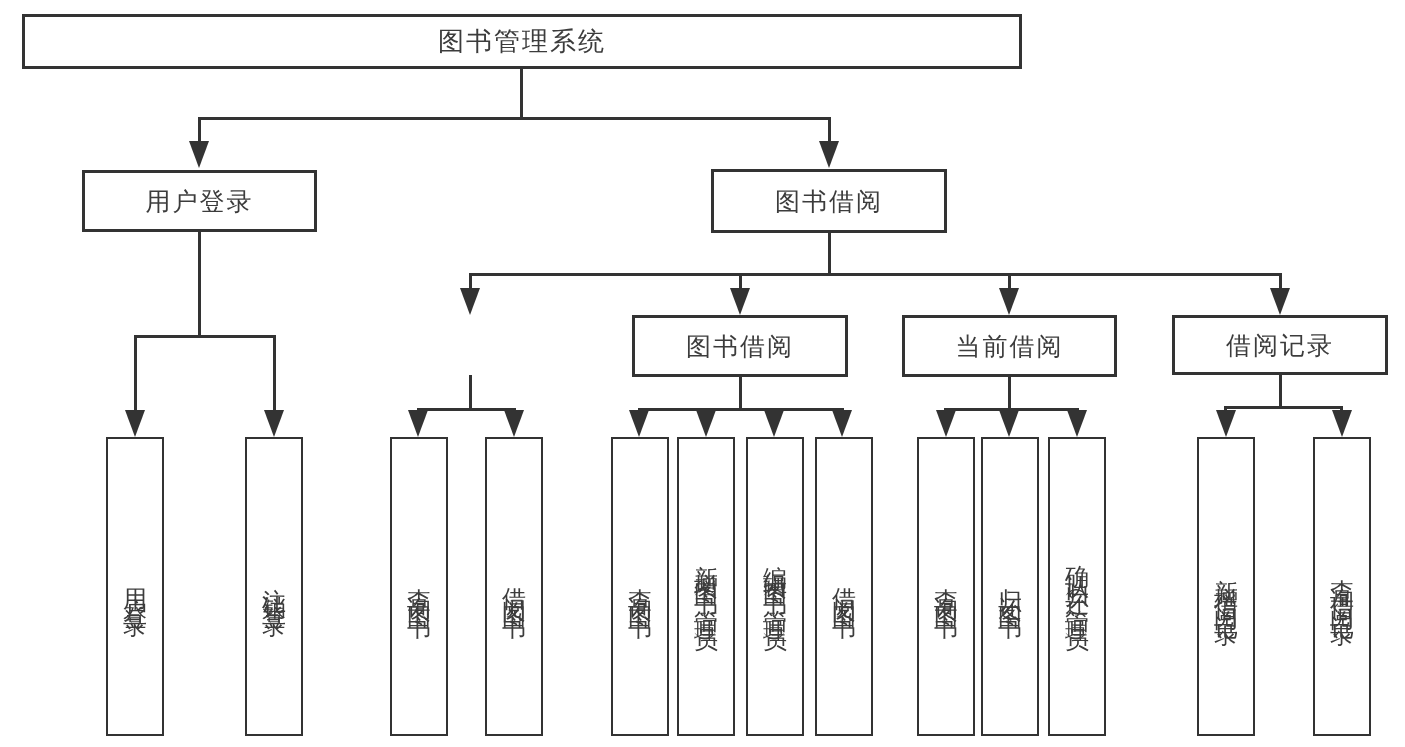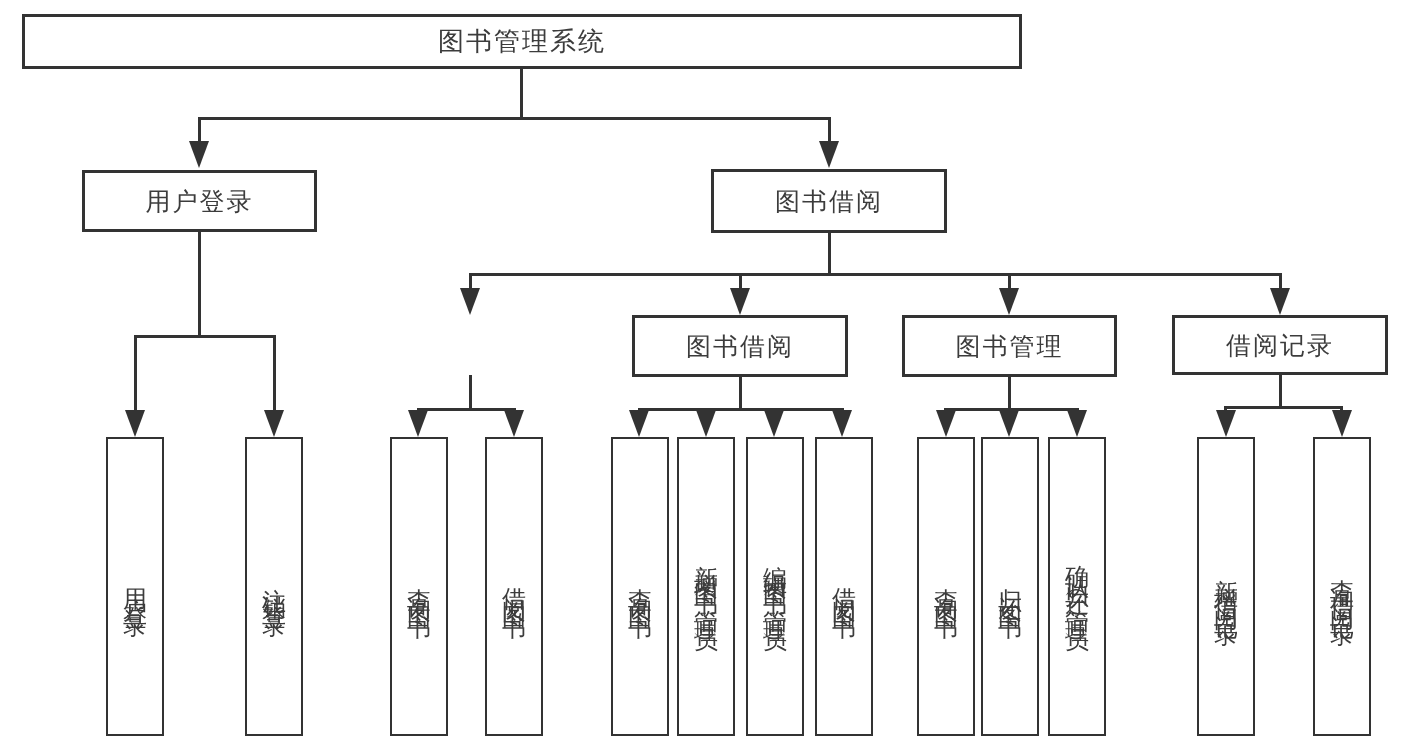--- a/index.html
+++ b/index.html
@@ -44,21 +44,21 @@
     <span class="lbl">用户登录</span>
   </div>
   <div class="node" style="left:711px;top:169px;width:236px;height:64px;">
     <span class="lbl">图书借阅</span>
   </div>
 
   <div class="node" style="left:632px;top:315px;width:216px;height:62px;">
     <span class="lbl">图书借阅</span>
   </div>
   <div class="node" style="left:902px;top:315px;width:215px;height:62px;">
-    <span class="lbl">图书管理</span>
+    <span class="lbl">当前借阅</span>
   </div>
   <div class="node" style="left:1172px;top:315px;width:216px;height:60px;">
     <span class="lbl">借阅记录</span>
   </div>
 
   <div class="leaf" style="left:106px;">
     <span class="vtxt">用户登录</span>
   </div>
   <div class="leaf" style="left:245px;">
     <span class="vtxt">注销登录</span>

